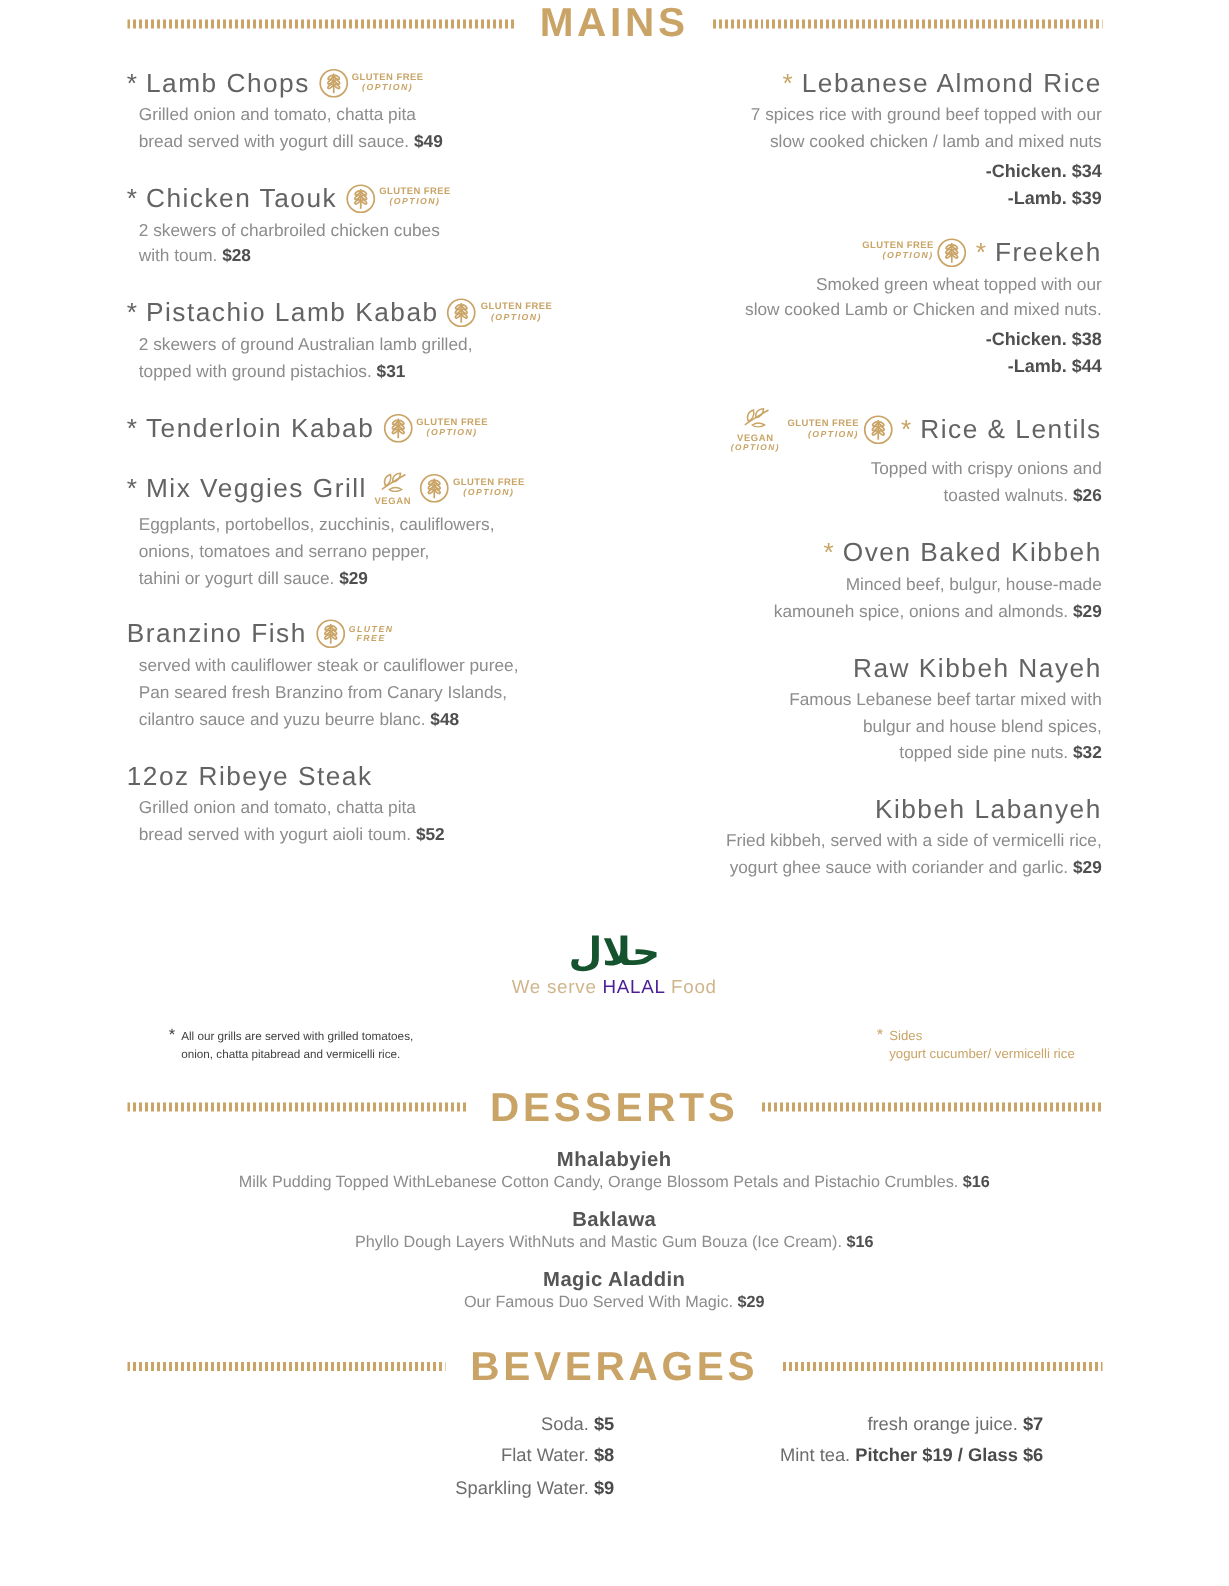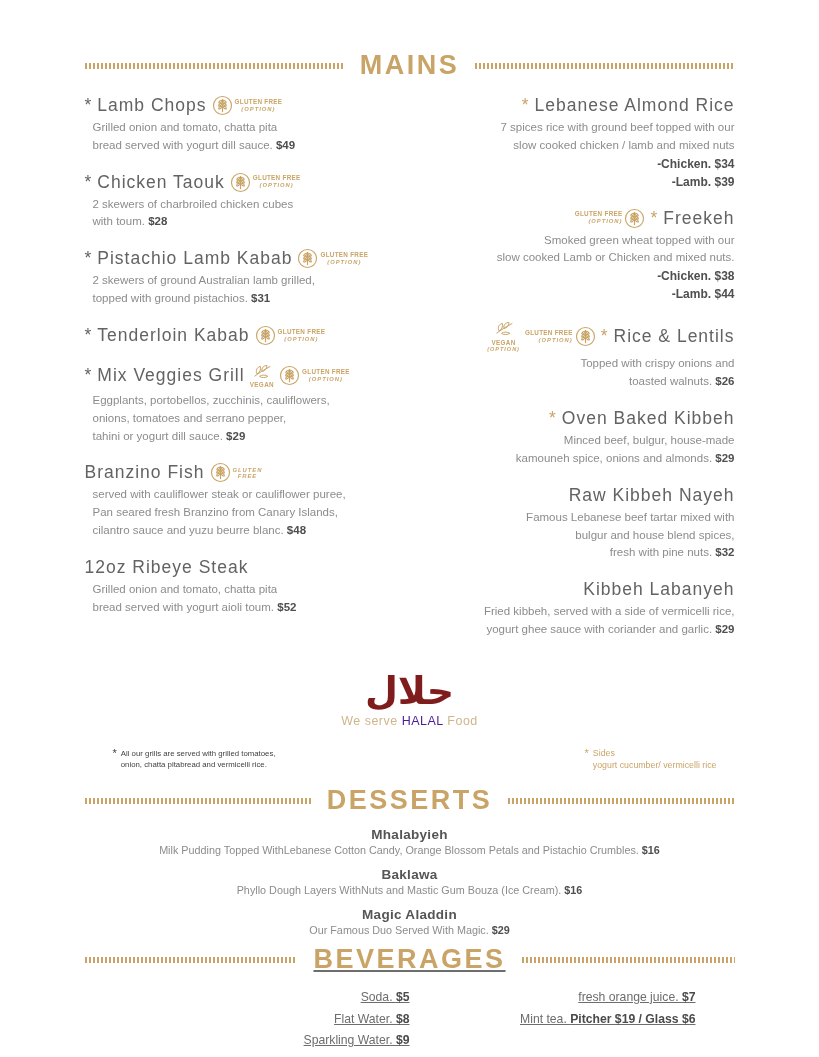--- a/index.html
+++ b/index.html
@@ -1,18 +1,18 @@
 <!DOCTYPE html>
 <html><head>
 <meta charset="utf-8">
 <style>
   * { margin:0; padding:0; box-sizing:border-box; }
   html,body { width:819px; height:1057px; background:#ffffff; overflow:hidden;
     font-family:"Liberation Sans", sans-serif; }
-  .page { width:650px; margin:0 auto; padding-top:50px; color:#6d6d6d; }
+  .page { width:650px; margin:0 auto; color:#6d6d6d; }
 
   
   .sec-header { display:flex; align-items:center; gap:16px; }
   .dashline { flex:1; height:6px;
     background:repeating-linear-gradient(90deg,#c9a466 0 2px, transparent 2px 4px); }
   .sec-title { font-size:27px; font-weight:700; letter-spacing:2.5px; color:#c9a466; }
 
   
   .mains-cols { display:flex; justify-content:space-between; margin-top:14px; }
   .col-left  { width:340px; }
@@ -36,40 +36,40 @@
   .badge-txt { display:flex; flex-direction:column; line-height:1.1; }
   .gf-label { font-size:6.3px; font-weight:700; letter-spacing:.3px; text-align:left; }
   .gf-opt { font-size:5.8px; font-style:italic; font-weight:700; text-align:center; }
   .badge.mirror .gf-label, .badge.mirror .gf-opt { text-align:right; }
   .vegan-badge { display:inline-flex; flex-direction:column; align-items:center; color:#c9a466; line-height:1.1; }
   .vegan-label { font-size:6.3px; font-weight:700; letter-spacing:.4px; }
   .vegan-opt { font-size:5.5px; font-style:italic; font-weight:700; }
 
   
   .halal { text-align:center; margin-top:16px; }
-  .halal-symbol { font-family:"DejaVu Sans", sans-serif; font-size:38px; font-weight:700; color:#7f1d1d; line-height:1.05; }
+  .halal-symbol { font-family:"DejaVu Sans", sans-serif; font-size:26px; font-weight:700; color:#14532d; line-height:1.05; }
   .halal-line { font-size:12.5px; color:#cdb astro; }
   .halal-line { font-size:12.5px; color:#cfb58c; letter-spacing:.5px; margin-top:2px; }
   .halal-line b { color:#4c1d95; font-weight:400; }
 
   
   .footnotes { display:flex; justify-content:space-between; margin-top:20px; padding:0 18px 0 28px; }
   .fn-left { font-size:7.8px; color:#3f3f3f; line-height:1.5; display:flex; gap:4px; }
   .fn-star { font-size:11px; line-height:1; }
   .fn-right { font-size:8.8px; color:#c9a466; line-height:1.35; display:flex; gap:4px; }
   .fn-right .fn-star { color:#c9a466; }
 
   
   .desserts { margin-top:14px; }
   .d-item { text-align:center; margin-top:11px; }
   .d-name { font-size:13.5px; font-weight:700; color:#555555; letter-spacing:.3px; }
   .d-desc { font-size:10.8px; color:#8c8c8c; margin-top:2px; }
 
   
-  .beverages { margin-top:8px;text-decoration:underline; }
+  .beverages { margin-top:22px; }
   .bev-cols { display:flex; justify-content:center; margin-top:12px; }
   .bev-col { width:44%; text-align:right; font-size:12.2px; line-height:1.75; color:#6d6d6d; }
   .bev-line b { color:#4a4a4a; }
 </style>
 </head>
 <body>
 
 <div class="page">
 
   <div class="sec-header">
@@ -394,21 +394,21 @@
         </div>
       </div>
 
       <div class="item">
         <div class="item-title">
           <span>Raw Kibbeh Nayeh</span>
         </div>
         <div class="desc">
           <div class="dline"><span>Famous Lebanese beef tartar mixed with</span></div>
           <div class="dline"><span>bulgur and house blend spices,</span></div>
-          <div class="dline"><span>fresh with pine nuts.</span> <span class="price">$32</span></div>
+          <div class="dline"><span>topped side pine nuts.</span> <span class="price">$32</span></div>
         </div>
       </div>
 
       <div class="item">
         <div class="item-title">
           <span>Kibbeh Labanyeh</span>
         </div>
         <div class="desc">
           <div class="dline"><span>Fried kibbeh, served with a side of vermicelli rice,</span></div>
           <div class="dline"><span>yogurt ghee sauce with coriander and garlic.</span> <span class="price">$29</span></div>

